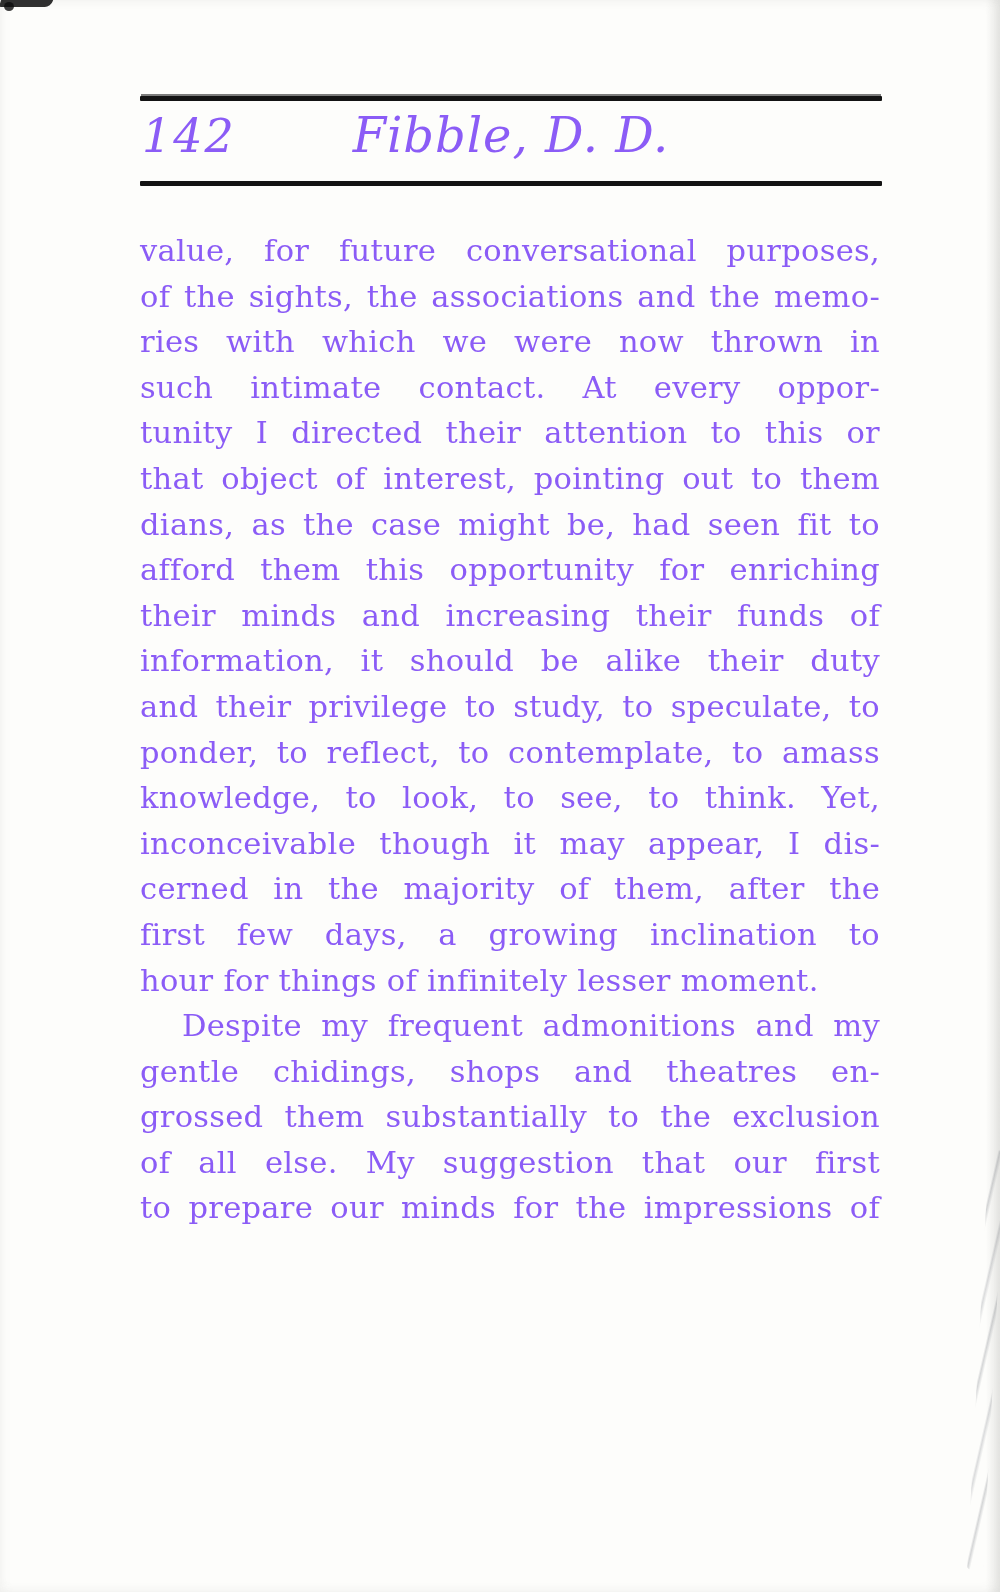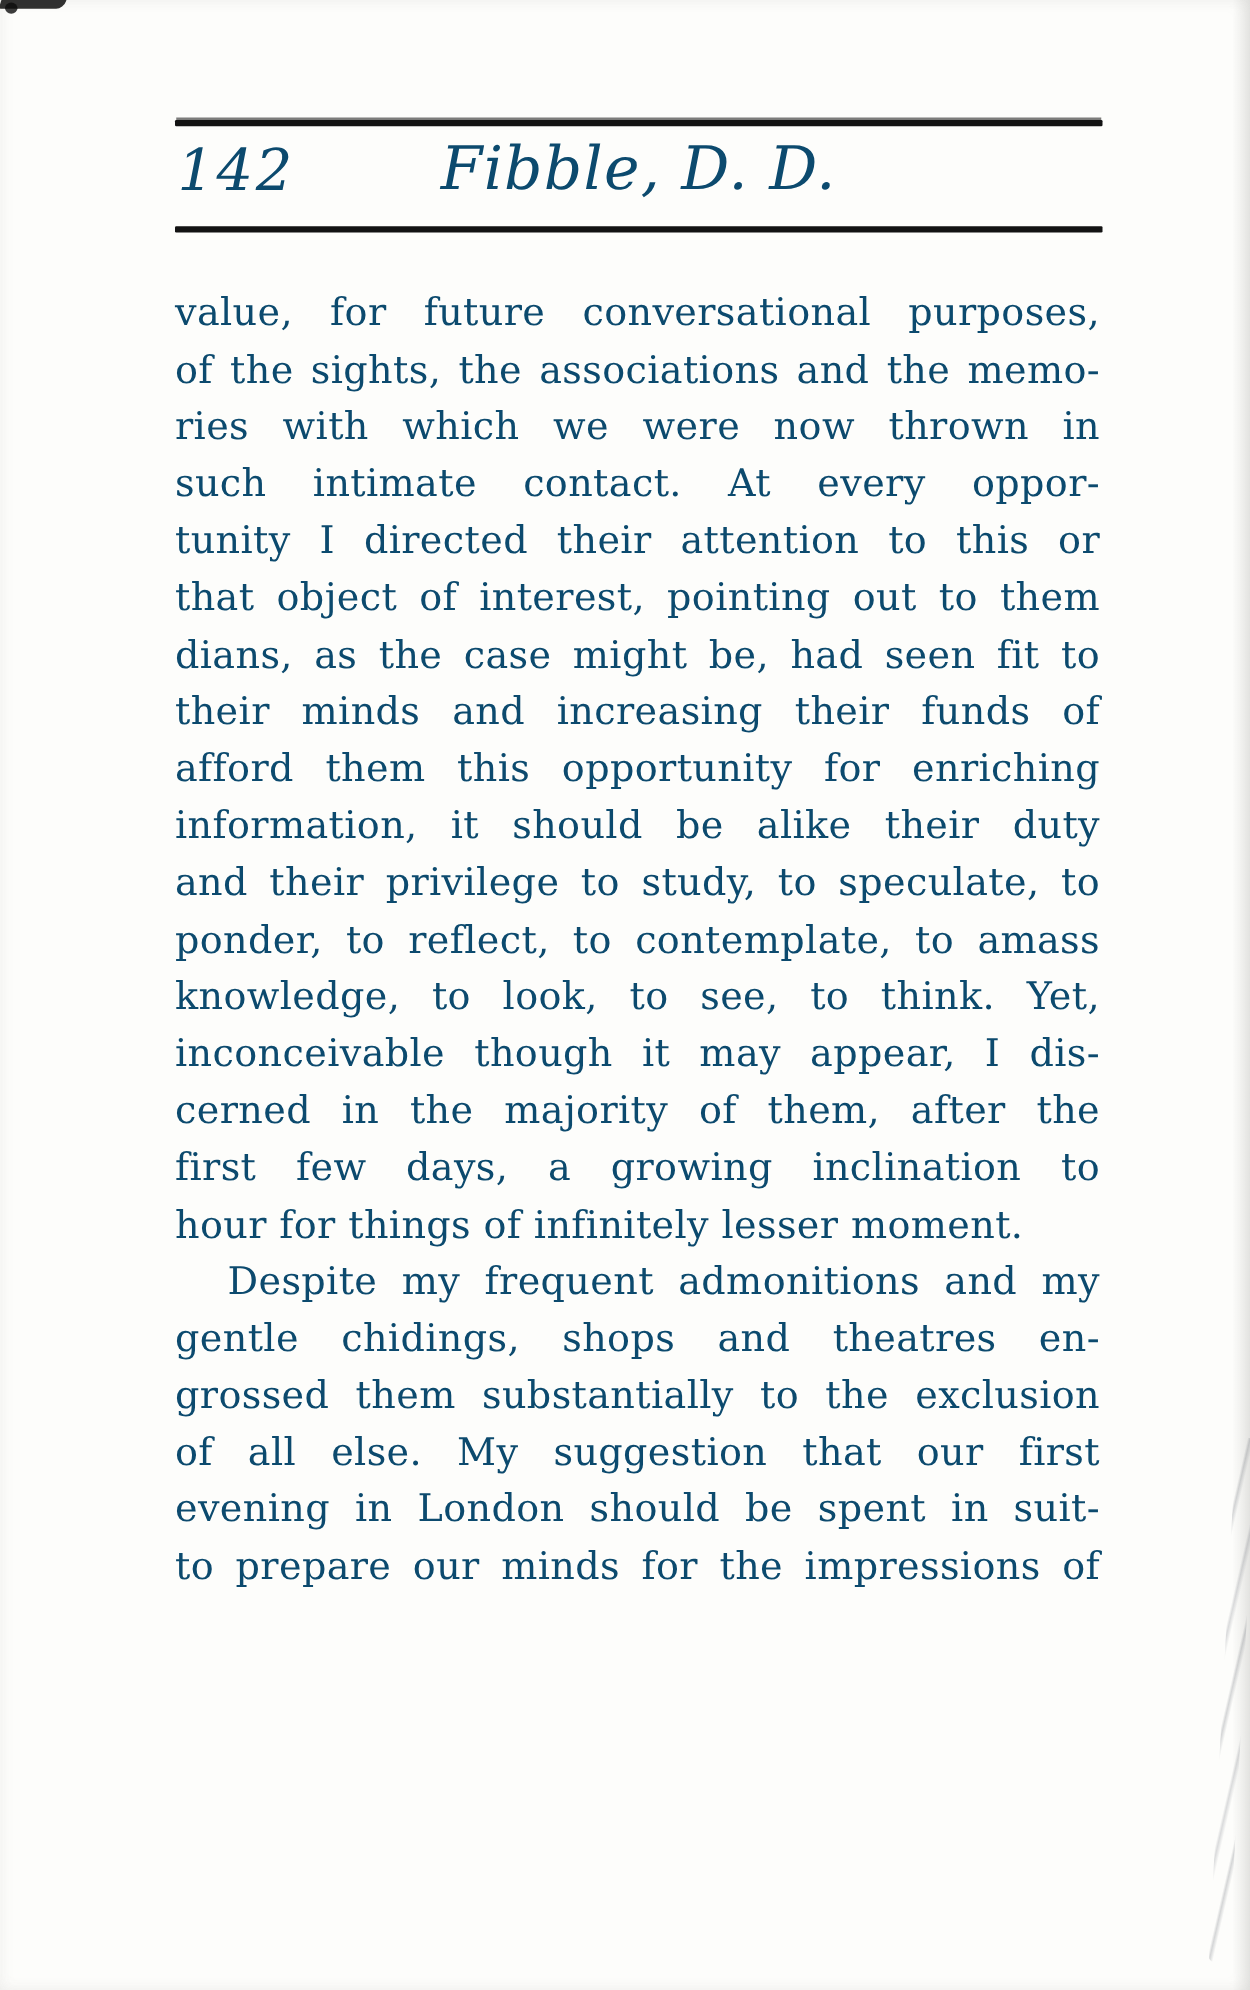--- a/index.html
+++ b/index.html
@@ -8,21 +8,21 @@
     background: #e8e8e6;
   }
   .page {
     position: relative;
     width: 1000px;
     height: 1592px;
     margin: 0 auto;
     background: #fdfdfb;
     overflow: hidden;
     font-family: "DejaVu Serif", "Liberation Serif", serif;
-    color: #0c4a6e;
+    color: #8b5cf6;
     box-shadow: inset -4px 0 12px rgba(120,120,115,0.08),
                 inset 3px 0 10px rgba(120,120,115,0.05);
   }
   
   .running-header {
     position: absolute;
     left: 140px;
     right: 118px;
     top: 96px;
   }
@@ -148,33 +148,32 @@
   </header>
 
   <main class="body-text" id="body-text">
       <div class="line justify">value, for future conversational purposes,</div>
       <div class="line justify">of the sights, the associations and the memo-</div>
       <div class="line justify">ries with which we were now thrown in</div>
       <div class="line justify">such intimate contact.  At every oppor-</div>
       <div class="line justify">tunity I directed their attention to this or</div>
       <div class="line justify">that object of interest, pointing out to them</div>
       <div class="line justify">dians, as the case might be, had seen fit to</div>
+      <div class="line justify">afford them this opportunity for enriching</div>
       <div class="line justify">their minds and increasing their funds of</div>
-      <div class="line justify">afford them this opportunity for enriching</div>
       <div class="line justify">information, it should be alike their duty</div>
       <div class="line justify">and their privilege to study, to speculate, to</div>
       <div class="line justify">ponder, to reflect, to contemplate, to amass</div>
       <div class="line justify">knowledge, to look, to see, to think.  Yet,</div>
       <div class="line justify">inconceivable though it may appear, I dis-</div>
       <div class="line justify">cerned in the majority of them, after the</div>
       <div class="line justify">first few days, a growing inclination to</div>
       <div class="line">hour for things of infinitely lesser moment.</div>
       <div class="line justify indent">Despite my frequent admonitions and my</div>
       <div class="line justify">gentle chidings, shops and theatres en-</div>
       <div class="line justify">grossed them substantially to the exclusion</div>
       <div class="line justify">of all else.  My suggestion that our first</div>
-      <div class="line justify">evening in London should be spent in suit-</div>
       <div class="line justify">to prepare our minds for the impressions of</div>
     </main>
 
   <div class="margin-marks"></div>
 
 </div>
 
 </body></html>

